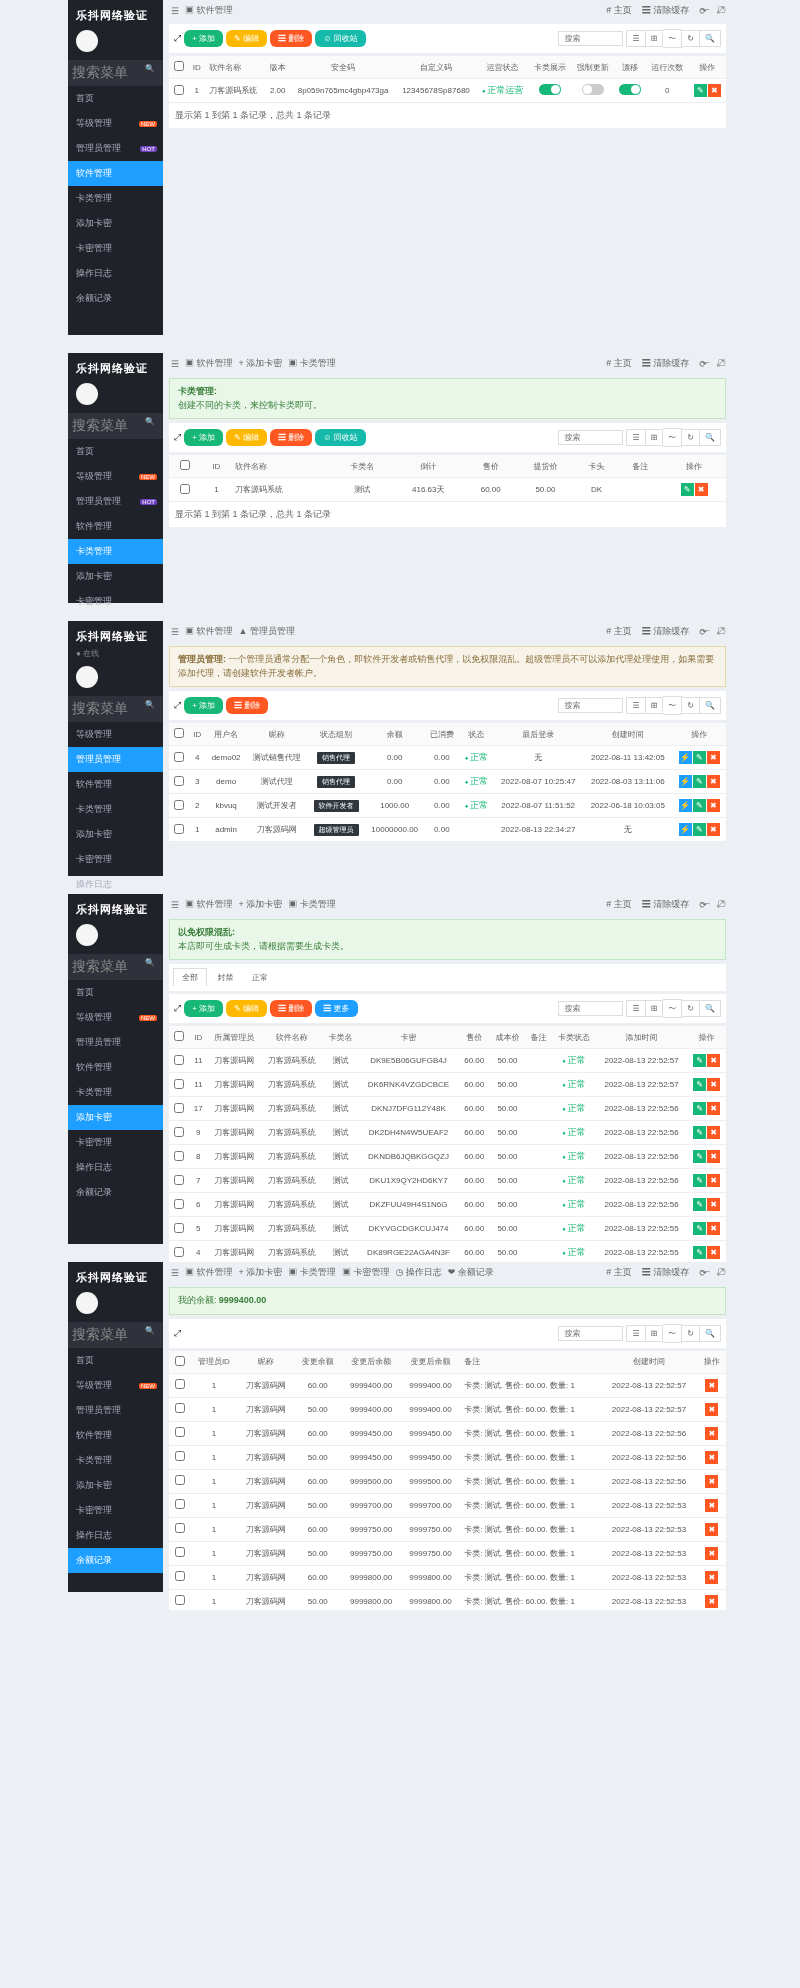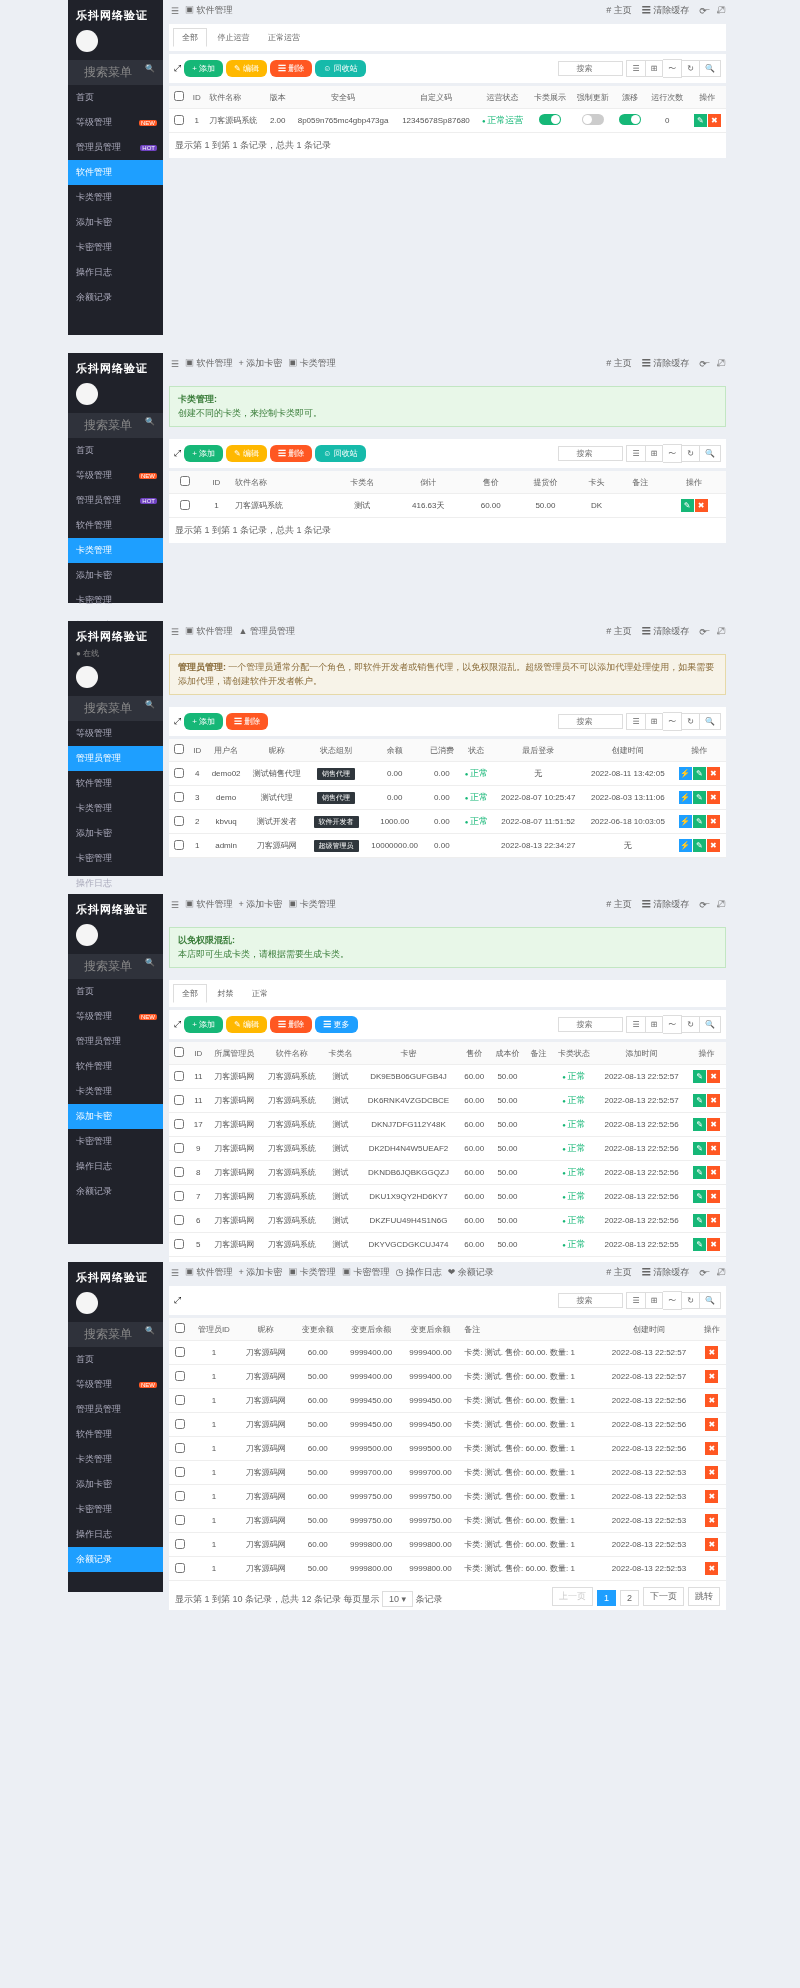--- a/index.html
+++ b/index.html
@@ -1,21 +1,21 @@
 <!DOCTYPE html>
 <html><head>
 <meta charset="utf-8">
 <style>
 *{box-sizing:border-box;margin:0;padding:0;font-family:Arial,"Microsoft YaHei",sans-serif;font-size:9px}
 body{background:#eceff4}
 .panel{width:664px;margin:0 auto 18px;display:flex;background:#eceff4;position:relative}
 .sidebar{width:95px;background:#20222a;color:#ccc;min-height:100%;flex-shrink:0}
 .brand{color:#fff;font-size:11px;font-weight:bold;padding:8px 8px 2px;letter-spacing:1px}
 .avatar{width:22px;height:22px;border-radius:50%;background:#f5f5f5;margin:5px 8px 8px}
-.search{background:#2f323b;color:#888;padding:4px 16px;font-size:12px;position:relative}
+.search{background:#2f323b;color:#888;padding:4px 4px;font-size:14px;position:relative}
 .search:after{content:"🔍";position:absolute;right:8px;font-size:8px}
 .menu{list-style:none}
 .menu li{padding:6px 8px;font-size:8px;color:#aab;cursor:pointer;display:flex;align-items:center;gap:4px;position:relative}
 .menu li.active{background:#1e9fff;color:#fff}
 .menu li .tag{position:absolute;right:6px;background:#ff5722;color:#fff;font-size:6px;padding:0 2px;border-radius:2px}
 .menu li .tag.hot{background:#6f42c1}
 .content{flex:1;background:#eceff4;padding:0 6px 6px;min-width:0}
 .topbar{display:flex;align-items:center;padding:4px 2px;font-size:8px;color:#666}
 .topbar .bc{display:flex;gap:6px;flex:1;align-items:center}
 .topbar .bc span{cursor:pointer}
@@ -24,25 +24,25 @@
 .tabs span{display:inline-block;padding:3px 8px;font-size:8px;color:#666;cursor:pointer}
 .tabs span.on{background:#fff;border:1px solid #ddd;border-bottom-color:#fff}
 .toolbar{background:#fff;padding:5px;margin:3px 0;display:flex;align-items:center;gap:3px}
 .btn{padding:3px 8px;font-size:8px;color:#fff;border:none;border-radius:6px;cursor:pointer;display:inline-flex;align-items:center;gap:2px}
 .btn-green{background:#16b777}
 .btn-orange{background:#ffb800}
 .btn-red{background:#ff5722}
 .btn-teal{background:#16baaa}
 .btn-blue{background:#1e9fff}
 .spacer{flex:1}
-.srch{border:1px solid #ddd;padding:2px 17px;width:65px;font-size:8px;color:#999}
+.srch{border:1px solid #ddd;padding:2px 5px;width:65px;font-size:8px;color:#999}
 .icogrp{display:flex;gap:0;align-items:center}
 .icobtn{border:1px solid #ddd;padding:3px 5px;font-size:8px;background:#fff;cursor:pointer;color:#666}
 .icobtn+.icobtn{border-left:none}
-.alert{background:#e8f7e8;border:1px solid #c2e6c2;padding:6px 8px;font-size:8px;color:#3a7d3a;margin:12px 0;line-height:1.5}
+.alert{background:#e8f7e8;border:1px solid #c2e6c2;padding:6px 8px;font-size:8px;color:#3a7d3a;margin:4px 0;line-height:1.5}
 .alert-title{font-weight:bold}
 .card{background:#fff;margin:3px 0}
 table{width:100%;border-collapse:collapse;background:#fff}
 th,td{padding:5px 4px;font-size:8px;text-align:center;color:#555;border-bottom:1px solid #eee}
 th{color:#666;font-weight:normal;background:#fafafa}
 td.l,th.l{text-align:left}
 .chk{width:10px;height:10px}
 .switch{display:inline-block;width:22px;height:11px;border-radius:6px;position:relative}
 .switch.on{background:#16b777}
 .switch.off{background:#ccc}
@@ -116,25 +116,20 @@
           <span>☰</span>
           <span>▣ 软件管理</span>
         </div>
   <div class="rt">
           <span># 主页</span>
           <span>☰ 清除缓存</span>
           <span>⟳</span>
           <span>⤢</span>
         </div>
  </div>
- <div class="tabs card">
-  <span class="on">全部</span>
-  <span>停止运营</span>
-  <span>正常运营</span>
- </div>
  <div class="toolbar card">
   <span>⤢</span>
   <button class="btn btn-green">+ 添加</button>
   <button class="btn btn-orange">✎ 编辑</button>
   <button class="btn btn-red">☰ 删除</button>
   <button class="btn btn-teal">☺ 回收站</button>
   <div class="spacer"></div>
   <input class="srch" placeholder="搜索" style="">
   <div class="icogrp">
    <span class="icobtn">☰</span>
@@ -801,20 +796,23 @@
           <span>◷ 操作日志</span>
    <span>❤ 余额记录</span>
   </div>
   <div class="rt">
           <span># 主页</span>
           <span>☰ 清除缓存</span>
           <span>⟳</span>
           <span>⤢</span>
         </div>
  </div>
+ <div class="alert">
+  <span>我的余额:</span> <b>9999400.00</b>
+ </div>
  <div class="toolbar card">
   <span>⤢</span>
   <div class="spacer"></div>
   <input class="srch" placeholder="搜索" style="">
   <div class="icogrp">
           <span class="icobtn">☰</span>
           <span class="icobtn">⊞</span>
           <span class="icobtn">〜</span>
           <span class="icobtn">↻</span>
           <span class="icobtn">🔍</span>

